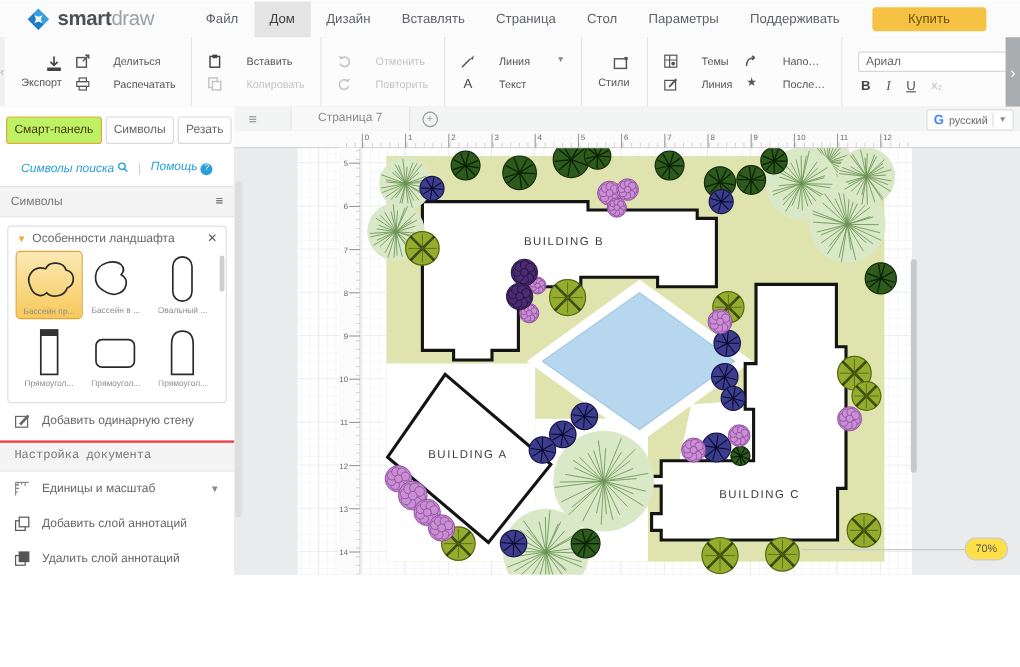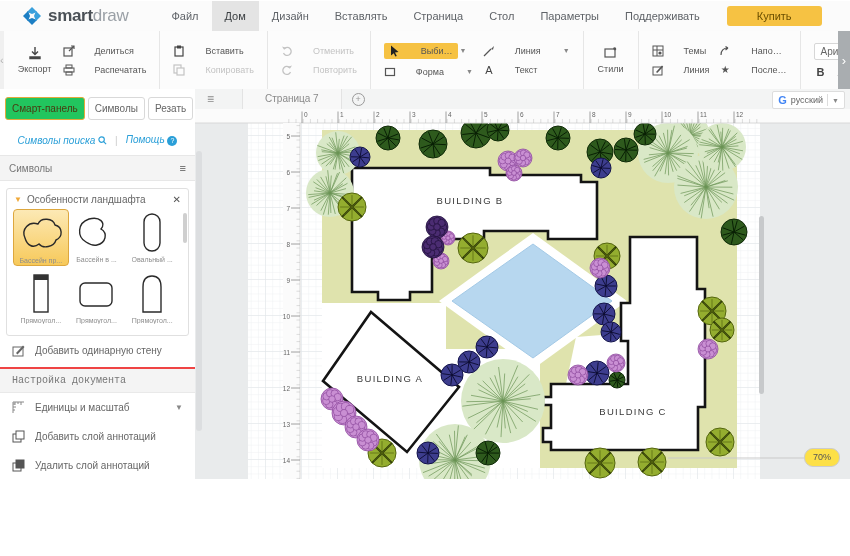--- a/index.html
+++ b/index.html
@@ -14,37 +14,37 @@
   .menu-items{display:flex;align-items:center;height:30px;}
   .menu-item{font-size:11px;color:#5f6368;padding:0 13px;height:30px;line-height:30px;cursor:default;}
   .menu-item.active{background:#e4e4e4;color:#3c4043;}
   .buy-btn{background:#f6c243;border-radius:3px;color:#6b4f00;font-size:11px;padding:4px 30px;margin-left:14px;}
   
   .toolbar{position:absolute;left:0;top:30px;width:850px;height:58px;background:#fcfcfc;border-bottom:1px solid #ddd;display:flex;align-items:stretch;}
   .tb-arrow{width:10px;background:#f0f0f0;color:#b5b5b5;display:flex;align-items:center;justify-content:center;font-size:11px;}
   .tb-arrow.right{position:absolute;right:0;top:0;height:58px;width:12px;background:#a9adb0;color:#fff;font-size:13px;}
   .tb-group{display:flex;align-items:center;padding:0 8px;border-right:1px solid #e6e6e6;}
   .tb-col{display:flex;flex-direction:column;justify-content:center;gap:7px;margin:0 5px;}
-  .tb-big{display:flex;flex-direction:column;align-items:center;justify-content:center;gap:4px;font-size:9px;color:#555;margin:0 6px;}
+  .tb-big{display:flex;flex-direction:column;align-items:flex-end;justify-content:center;gap:4px;font-size:9px;color:#555;margin:0 6px;}
   .tb-small{display:flex;align-items:center;gap:20px;font-size:9px;color:#555;white-space:nowrap;}
   .tb-small.dis{color:#c3c3c3;}
   .tb-small .ic{width:12px;height:12px;display:inline-block;}
   .tb-small.hl{background:#f6c243;border-radius:2px;padding:2px 5px;}
   .caret{font-size:7px;color:#888;margin-left:2px;}
   .fontbox{border:1px solid #d7d7d7;border-radius:2px;background:#fff;font-size:10px;color:#666;padding:2px 6px;width:118px;}
   .fmt-row{display:flex;gap:13px;align-items:center;font-size:11px;color:#555;padding-left:3px;}
   .fmt-b{font-weight:bold;color:#444;}
   .fmt-i{font-style:italic;font-family:"Liberation Serif",serif;color:#555;}
   .fmt-u{text-decoration:underline;color:#555;}
   .fmt-dim{color:#c0c0c0;font-size:10px;}
   
   .sidebar{position:absolute;left:0;top:88px;width:195px;height:390px;background:#fff;border-right:1px solid #e2e2e2;}
   .sb-tabs{display:flex;align-items:center;gap:3px;padding:8px 4px 6px 5px;}
   .sb-tab{font-size:10px;color:#666;background:#fff;border:1px solid #d9d9d9;border-radius:3px;padding:5px 6px;white-space:nowrap;}
-  .sb-tab.active{background:#22c55e;border-color:#e3a93c;color:#4a3a10;}
+  .sb-tab.active{background:#bef264;border-color:#e3a93c;color:#4a3a10;}
   .sb-close{margin-left:4px;color:#555;font-size:11px;font-weight:bold;}
   .sb-links{display:flex;justify-content:center;align-items:center;gap:8px;font-size:10px;font-style:italic;color:#2a9fd8;padding:8px 0 9px 0;}
   .sb-links .sep{color:#ccc;font-style:normal;}
   .sb-section{background:#f4f4f4;border-top:1px solid #e7e7e7;border-bottom:1px solid #e7e7e7;color:#777;font-size:10px;padding:6px 9px;display:flex;justify-content:space-between;align-items:center;}
   .palette{margin:7px 6px 0 6px;border:1px solid #e0e0e0;border-radius:3px;height:146px;overflow:hidden;position:relative;}
   .pal-head{display:flex;align-items:center;font-size:10px;color:#666;padding:5px 7px 2px 7px;}
   .pal-head .tri{font-size:8px;color:#f0a93a;margin-right:5px;}
   .pal-head .x{margin-left:auto;color:#555;font-weight:bold;font-size:10px;}
   .pal-grid{display:grid;grid-template-columns:1fr 1fr 1fr;padding:2px 8px 0 6px;row-gap:4px;}
   .pal-cell{display:flex;flex-direction:column;align-items:center;border-radius:4px;padding:2px 1px 1px 1px;}
@@ -158,38 +158,20 @@
           <svg class="ic" viewBox="0 0 12 12">
               <path d="M9,4 A4,4 0 1 0 9.5,8" fill="none" stroke="#c3c3c3" stroke-width="1.3"></path>
               <path d="M11,1.5 L9,4.5 L6.2,3" fill="#c3c3c3"></path>
             </svg>
           <span>Повторить</span>
         </div>
       </div>
     </div>
 
     <div class="tb-group">
-      <div class="tb-col">
-        <div style="display:flex;align-items:center;">
-          <div class="tb-small hl">
-            <svg class="ic" viewBox="0 0 12 12">
-                <polygon points="2,0.5 9.5,7 6,7.4 7.8,11 6.3,11.6 4.8,8.2 2,10.5" fill="#222"></polygon>
-              </svg>
-            <span>Выби…</span>
-          </div>
-          <span class="caret">▼</span>
-        </div>
-        <div class="tb-small">
-          <svg class="ic" viewBox="0 0 12 12">
-              <rect x="1.5" y="2.5" width="9" height="7" fill="none" stroke="#555" stroke-width="1.2"></rect>
-            </svg>
-          <span>Форма</span>
-            <span class="caret">▼</span>
-        </div>
-      </div>
       <div class="tb-col">
         <div class="tb-small">
           <svg class="ic" viewBox="0 0 12 12">
               <path d="M1,11 L8,4" stroke="#555" stroke-width="1.3"></path>
               <path d="M8,4 L11,1 L10,4.8 Z" fill="#555"></path>
             </svg>
           <span>Линия</span>
             <span class="caret">▼</span>
         </div>
         <div class="tb-small">

